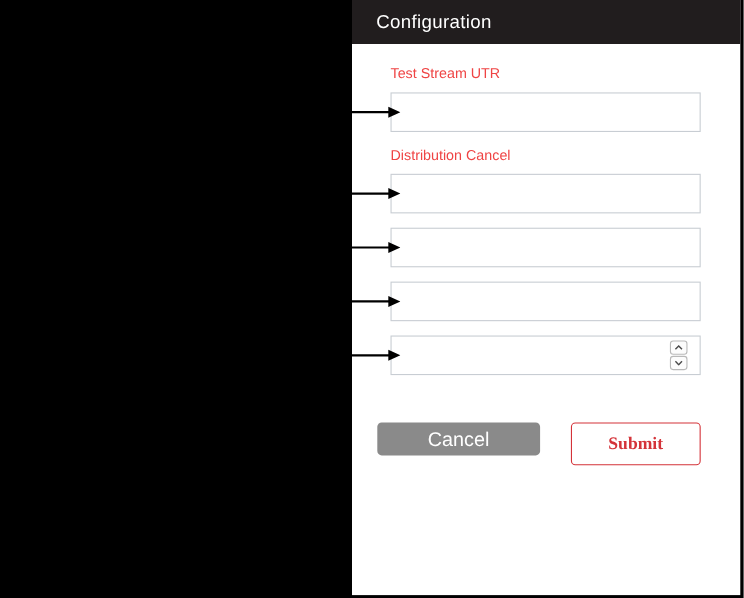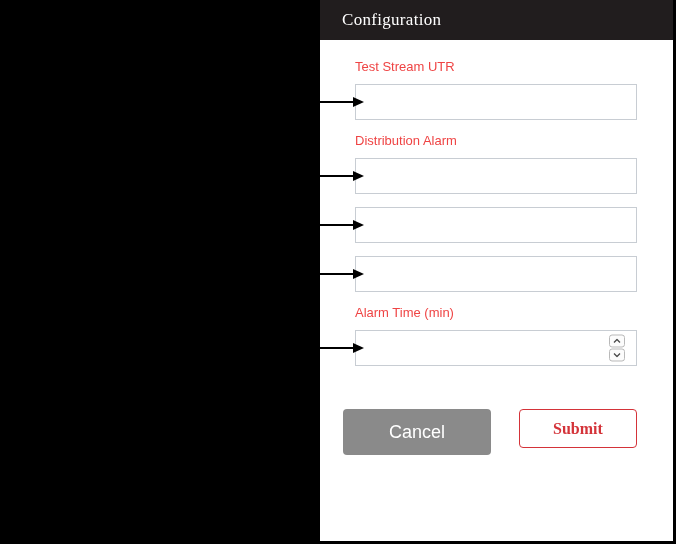--- a/index.html
+++ b/index.html
@@ -18,21 +18,20 @@
   }
   .panel-header {
     height:40px;
     background:#211d1e;
     color:#fff;
     display:flex;
     align-items:center;
     padding-left:22px;
     font-size:17px;
     letter-spacing:0.3px;
-    font-family:Liberation Serif, serif;
   }
   .panel-body {
     padding:19px 36px 0 35px;
   }
   .field { margin-bottom:13px; }
   .field-label {
     display:block;
     color:#ef4444;
     font-size:13px;
     line-height:15px;
@@ -81,21 +80,21 @@
     padding:0;
   }
   .buttons-row {
     display:flex;
     gap:28px;
     margin-left:-12px;
     margin-top:43px;
   }
   .cancel-btn {
     width:154px;
-    height:46px;
+    height:30px;
     background:#8a8a8a;
     color:#fff;
     border:none;
     border-radius:4px;
     font-size:18px;
     font-family:"Liberation Sans", sans-serif;
     cursor:pointer;
   }
   .submit-btn {
     width:123px;
@@ -126,21 +125,21 @@
       <div class="input-wrap">
         <input class="text-input" type="text" value="" style="">
         <svg class="pointer-arrow" viewBox="0 0 46 12">
           <line x1="0" y1="6" x2="37" y2="6" stroke="#000" stroke-width="2"></line>
           <polygon points="35,1 46,6 35,11" fill="#000"></polygon>
         </svg>
       </div>
     </div>
 
     <div class="field">
-      <label class="field-label">Distribution Alarm</label>
+      <label class="field-label">Distribution Cancel</label>
       <div class="input-wrap">
         <input class="text-input" type="text" value="" style="">
         <svg class="pointer-arrow" viewBox="0 0 46 12">
           <line x1="0" y1="6" x2="37" y2="6" stroke="#000" stroke-width="2"></line>
           <polygon points="35,1 46,6 35,11" fill="#000"></polygon>
         </svg>
       </div>
     </div>
 
     <div class="field">
@@ -157,21 +156,20 @@
       <div class="input-wrap">
         <input class="text-input" type="text" value="" style="">
         <svg class="pointer-arrow" viewBox="0 0 46 12">
           <line x1="0" y1="6" x2="37" y2="6" stroke="#000" stroke-width="2"></line>
           <polygon points="35,1 46,6 35,11" fill="#000"></polygon>
         </svg>
       </div>
     </div>
 
     <div class="field">
-      <label class="field-label">Alarm Time (min)</label>
       <div class="input-wrap">
         <input class="text-input" type="text" value="" style="">
         <svg class="pointer-arrow" viewBox="0 0 46 12">
           <line x1="0" y1="6" x2="37" y2="6" stroke="#000" stroke-width="2"></line>
           <polygon points="35,1 46,6 35,11" fill="#000"></polygon>
         </svg>
         <div class="spinner">
           <button class="spin-btn">
             <svg width="8" height="5" viewBox="0 0 8 5">
                 <polyline points="1,4 4,1 7,4" fill="none" stroke="#4a4a4a" stroke-width="1.3"></polyline>

